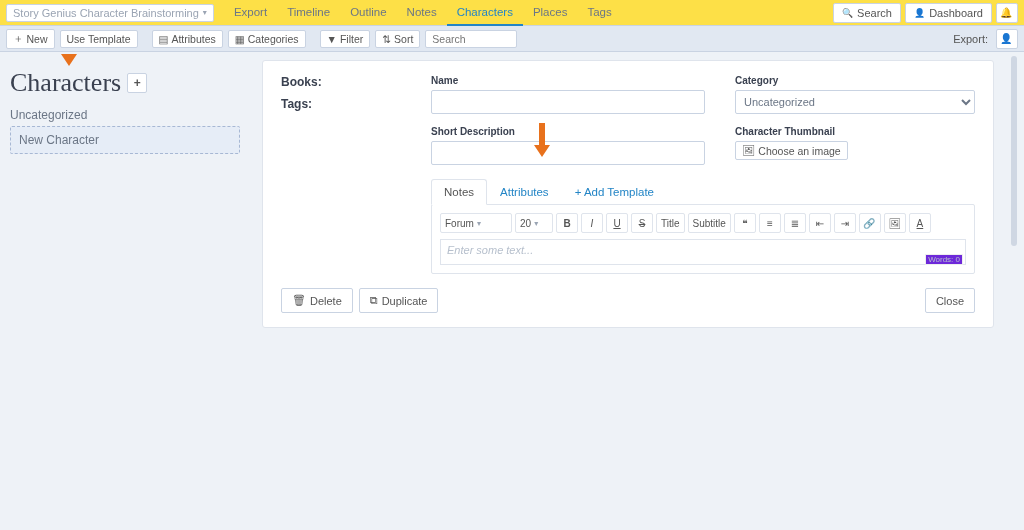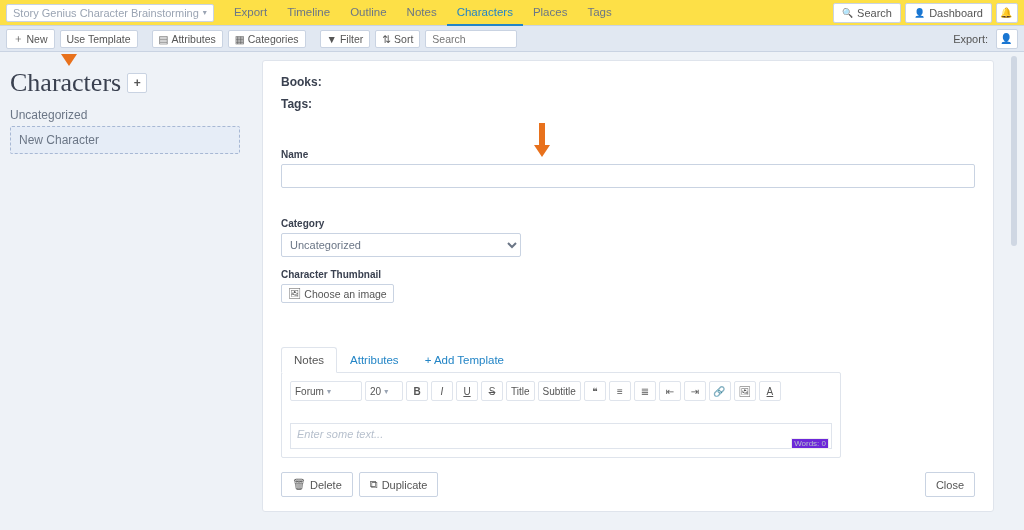--- a/index.html
+++ b/index.html
@@ -117,21 +117,21 @@
   }
   
   .content-wrap { flex:1; padding: 8px 30px 8px 12px; overflow:auto; }
   .card {
     background:#fff;
     border:1px solid #dfe4ec;
     border-radius:3px;
     padding: 14px 18px;
     position:relative;
   }
-  .row { display:flex; gap:30px;flex-direction:column; }
+  .row { display:flex; gap:30px; }
   .col-l { width:120px; }
   .col-m { flex:1; }
   .col-r { width:240px; }
   .field-label { font-size:10px; font-weight:600; color:#3a4150; margin-bottom:4px; display:block; }
   .meta-label { font-size:12px; font-weight:600; color:#3a4150; margin-bottom:8px; display:block; }
   .text-input {
     width:100%; height:24px;
     border:1px solid #c9d3e2;
     border-radius:2px;
     background:#fff;
@@ -175,21 +175,21 @@
     display:flex; align-items:center; gap:3px;
     cursor:pointer;
   }
   .rt-btn {
     border:1px solid #dfe4ec; border-radius:2px; width:22px; height:20px;
     font-size:10px; display:flex; align-items:center; justify-content:center;
     background:#fff; cursor:pointer;
   }
   .rt-area {
     border:1px solid #dfe4ec; border-radius:0;
-    margin-top:22px; height:26px; padding:4px 6px;
+    margin-top:6px; height:26px; padding:4px 6px;
     font-size:11px; color:#b7c0cd; font-style:italic;
     position:relative;
   }
   .wordcount {
     position:absolute; right:2px; bottom:-1px;
     font-size:8px; color:#b7c0cd; font-style:normal;
     border:1px solid #eee; padding:0 2px; background:#6d28d9;
   }
   
   .card-actions { display:flex; margin-top:14px; }
@@ -295,20 +295,24 @@
   <div class="content-wrap">
     <div class="card">
       <div class="row">
         <div class="col-l">
           <span class="meta-label">Books:</span>
           <span class="meta-label">Tags:</span>
         </div>
         <div class="col-m">
           <span class="field-label">Name</span>
           <input class="text-input" style="">
+          <div class="sec">
+            <span class="field-label">Short Description</span>
+            <input class="text-input" style="">
+          </div>
         </div>
         <div class="col-r">
           <span class="field-label">Category</span>
           <select class="select">
             <option>Uncategorized</option>
           </select>
           <div class="sec">
             <span class="field-label">Character Thumbnail</span>
             <div class="tool-btn" style="display:inline-flex">
               <span>🖼</span>

